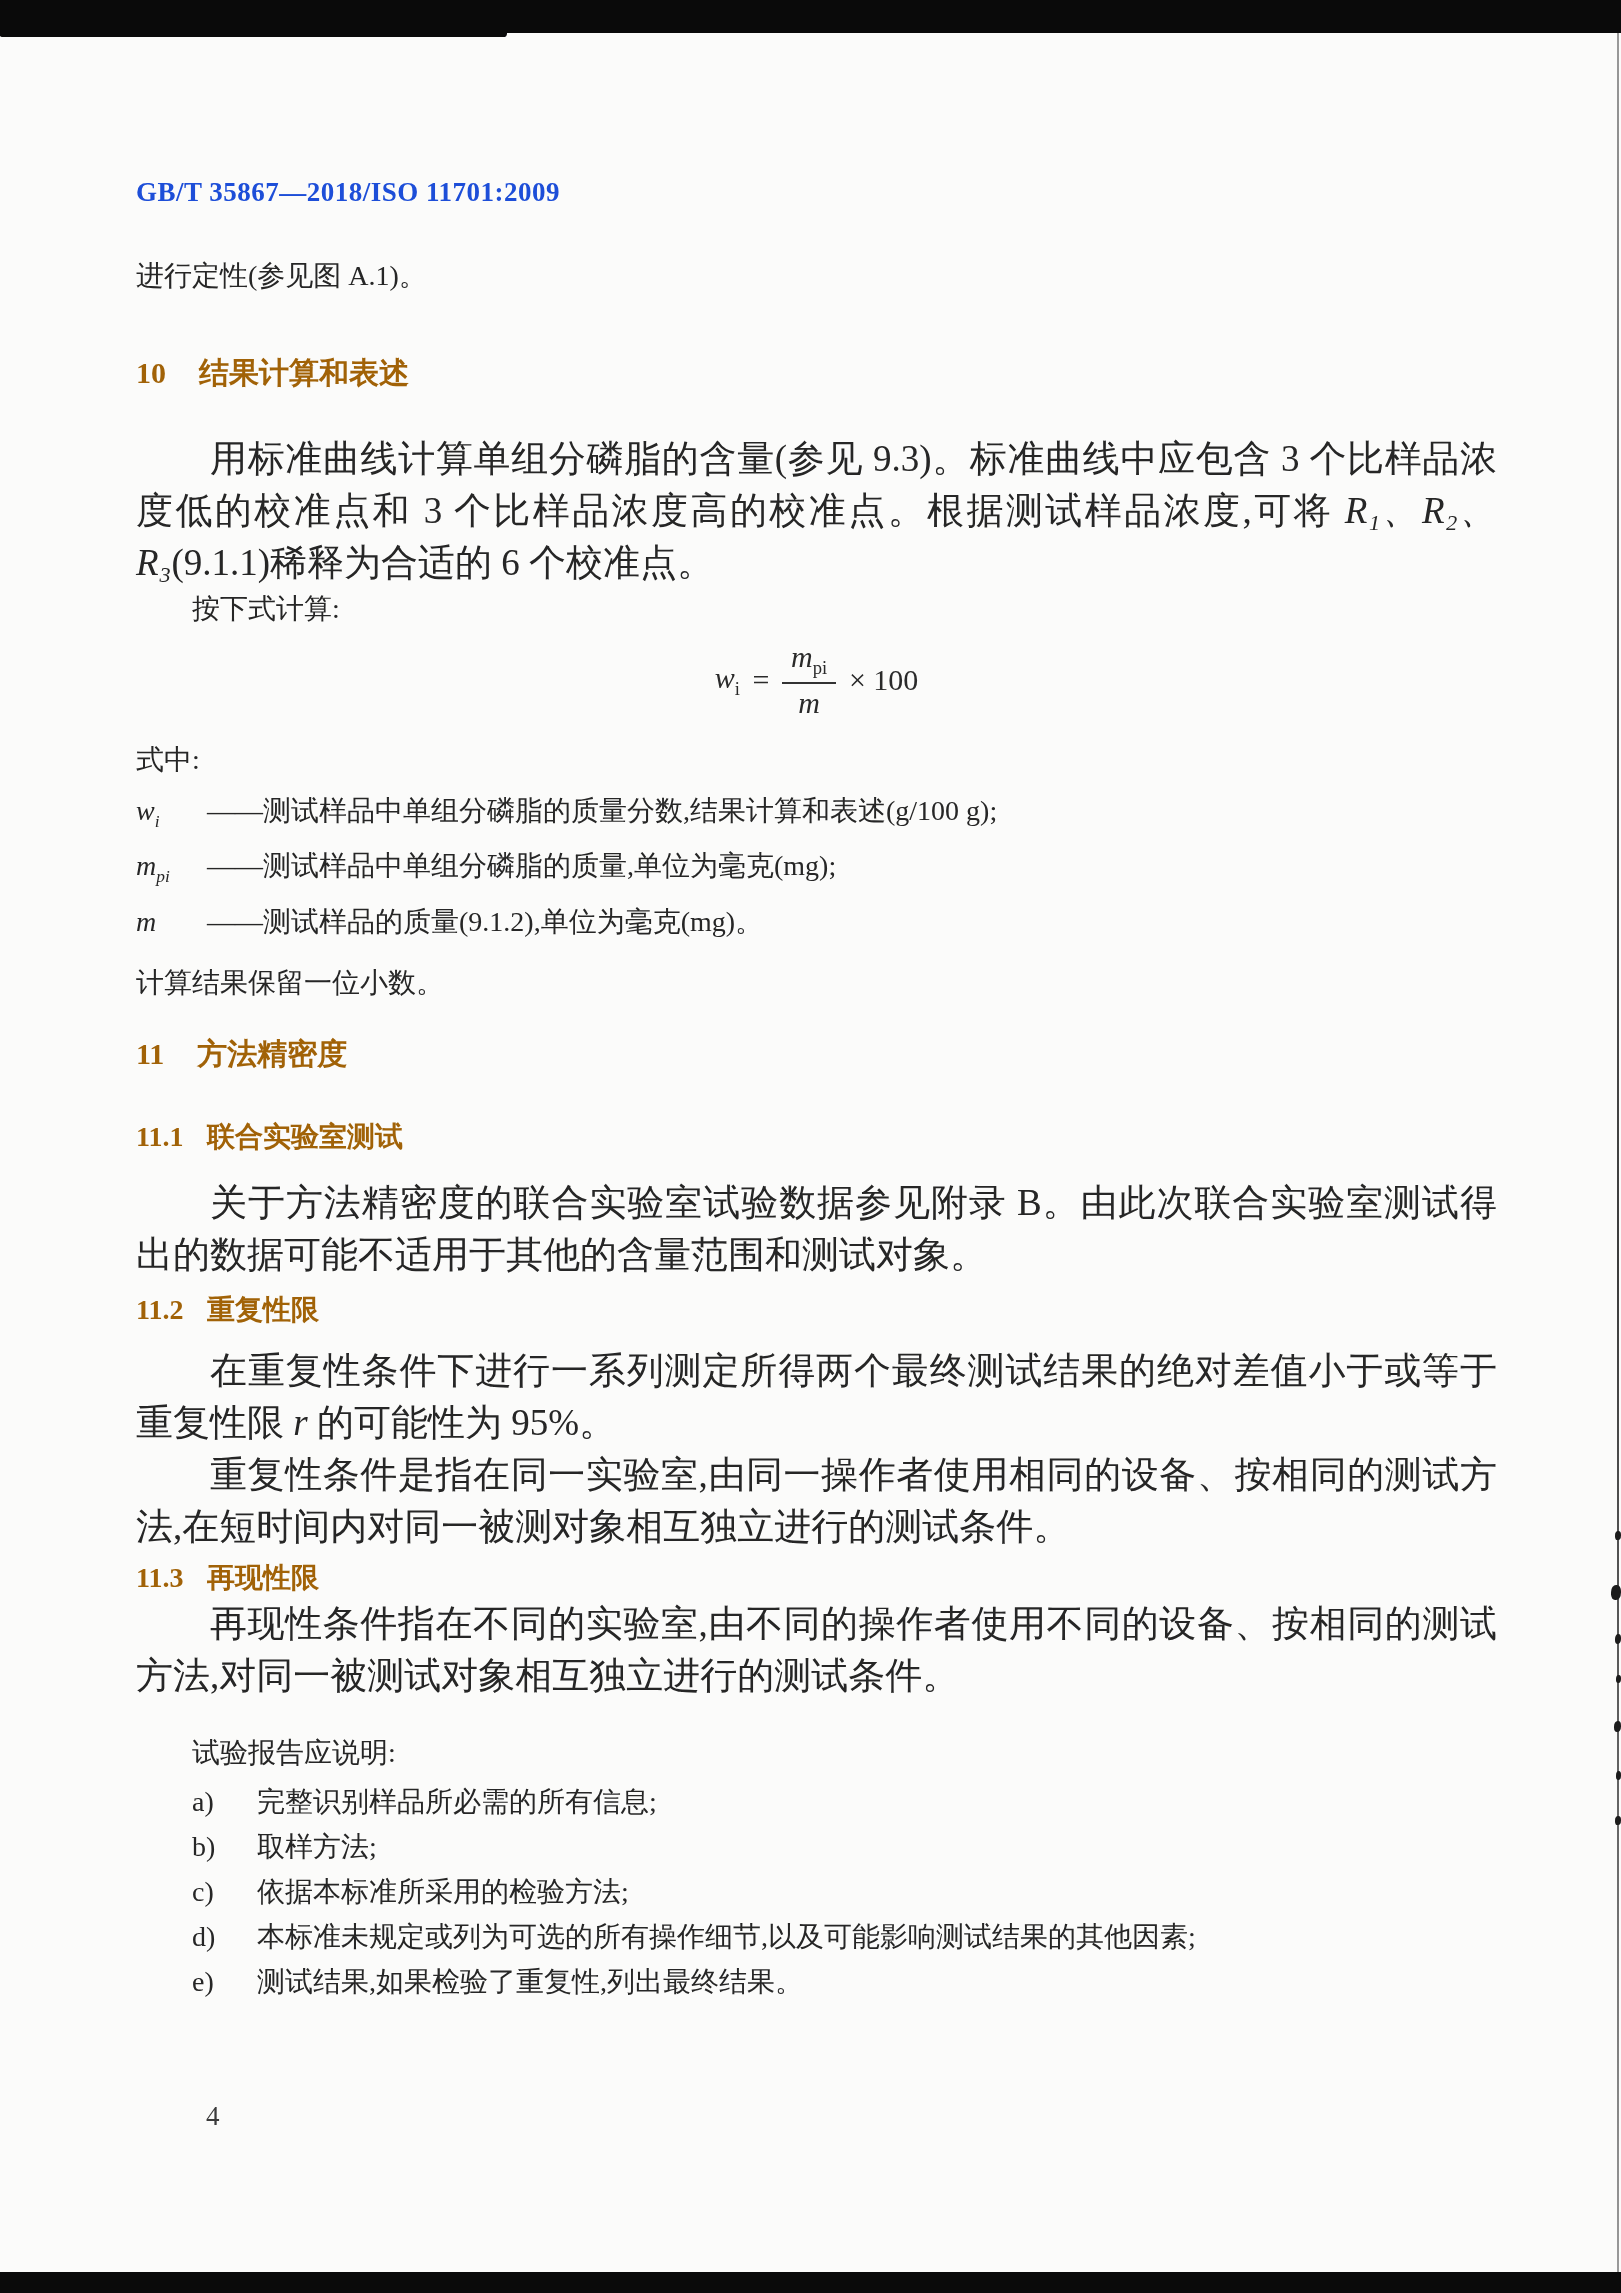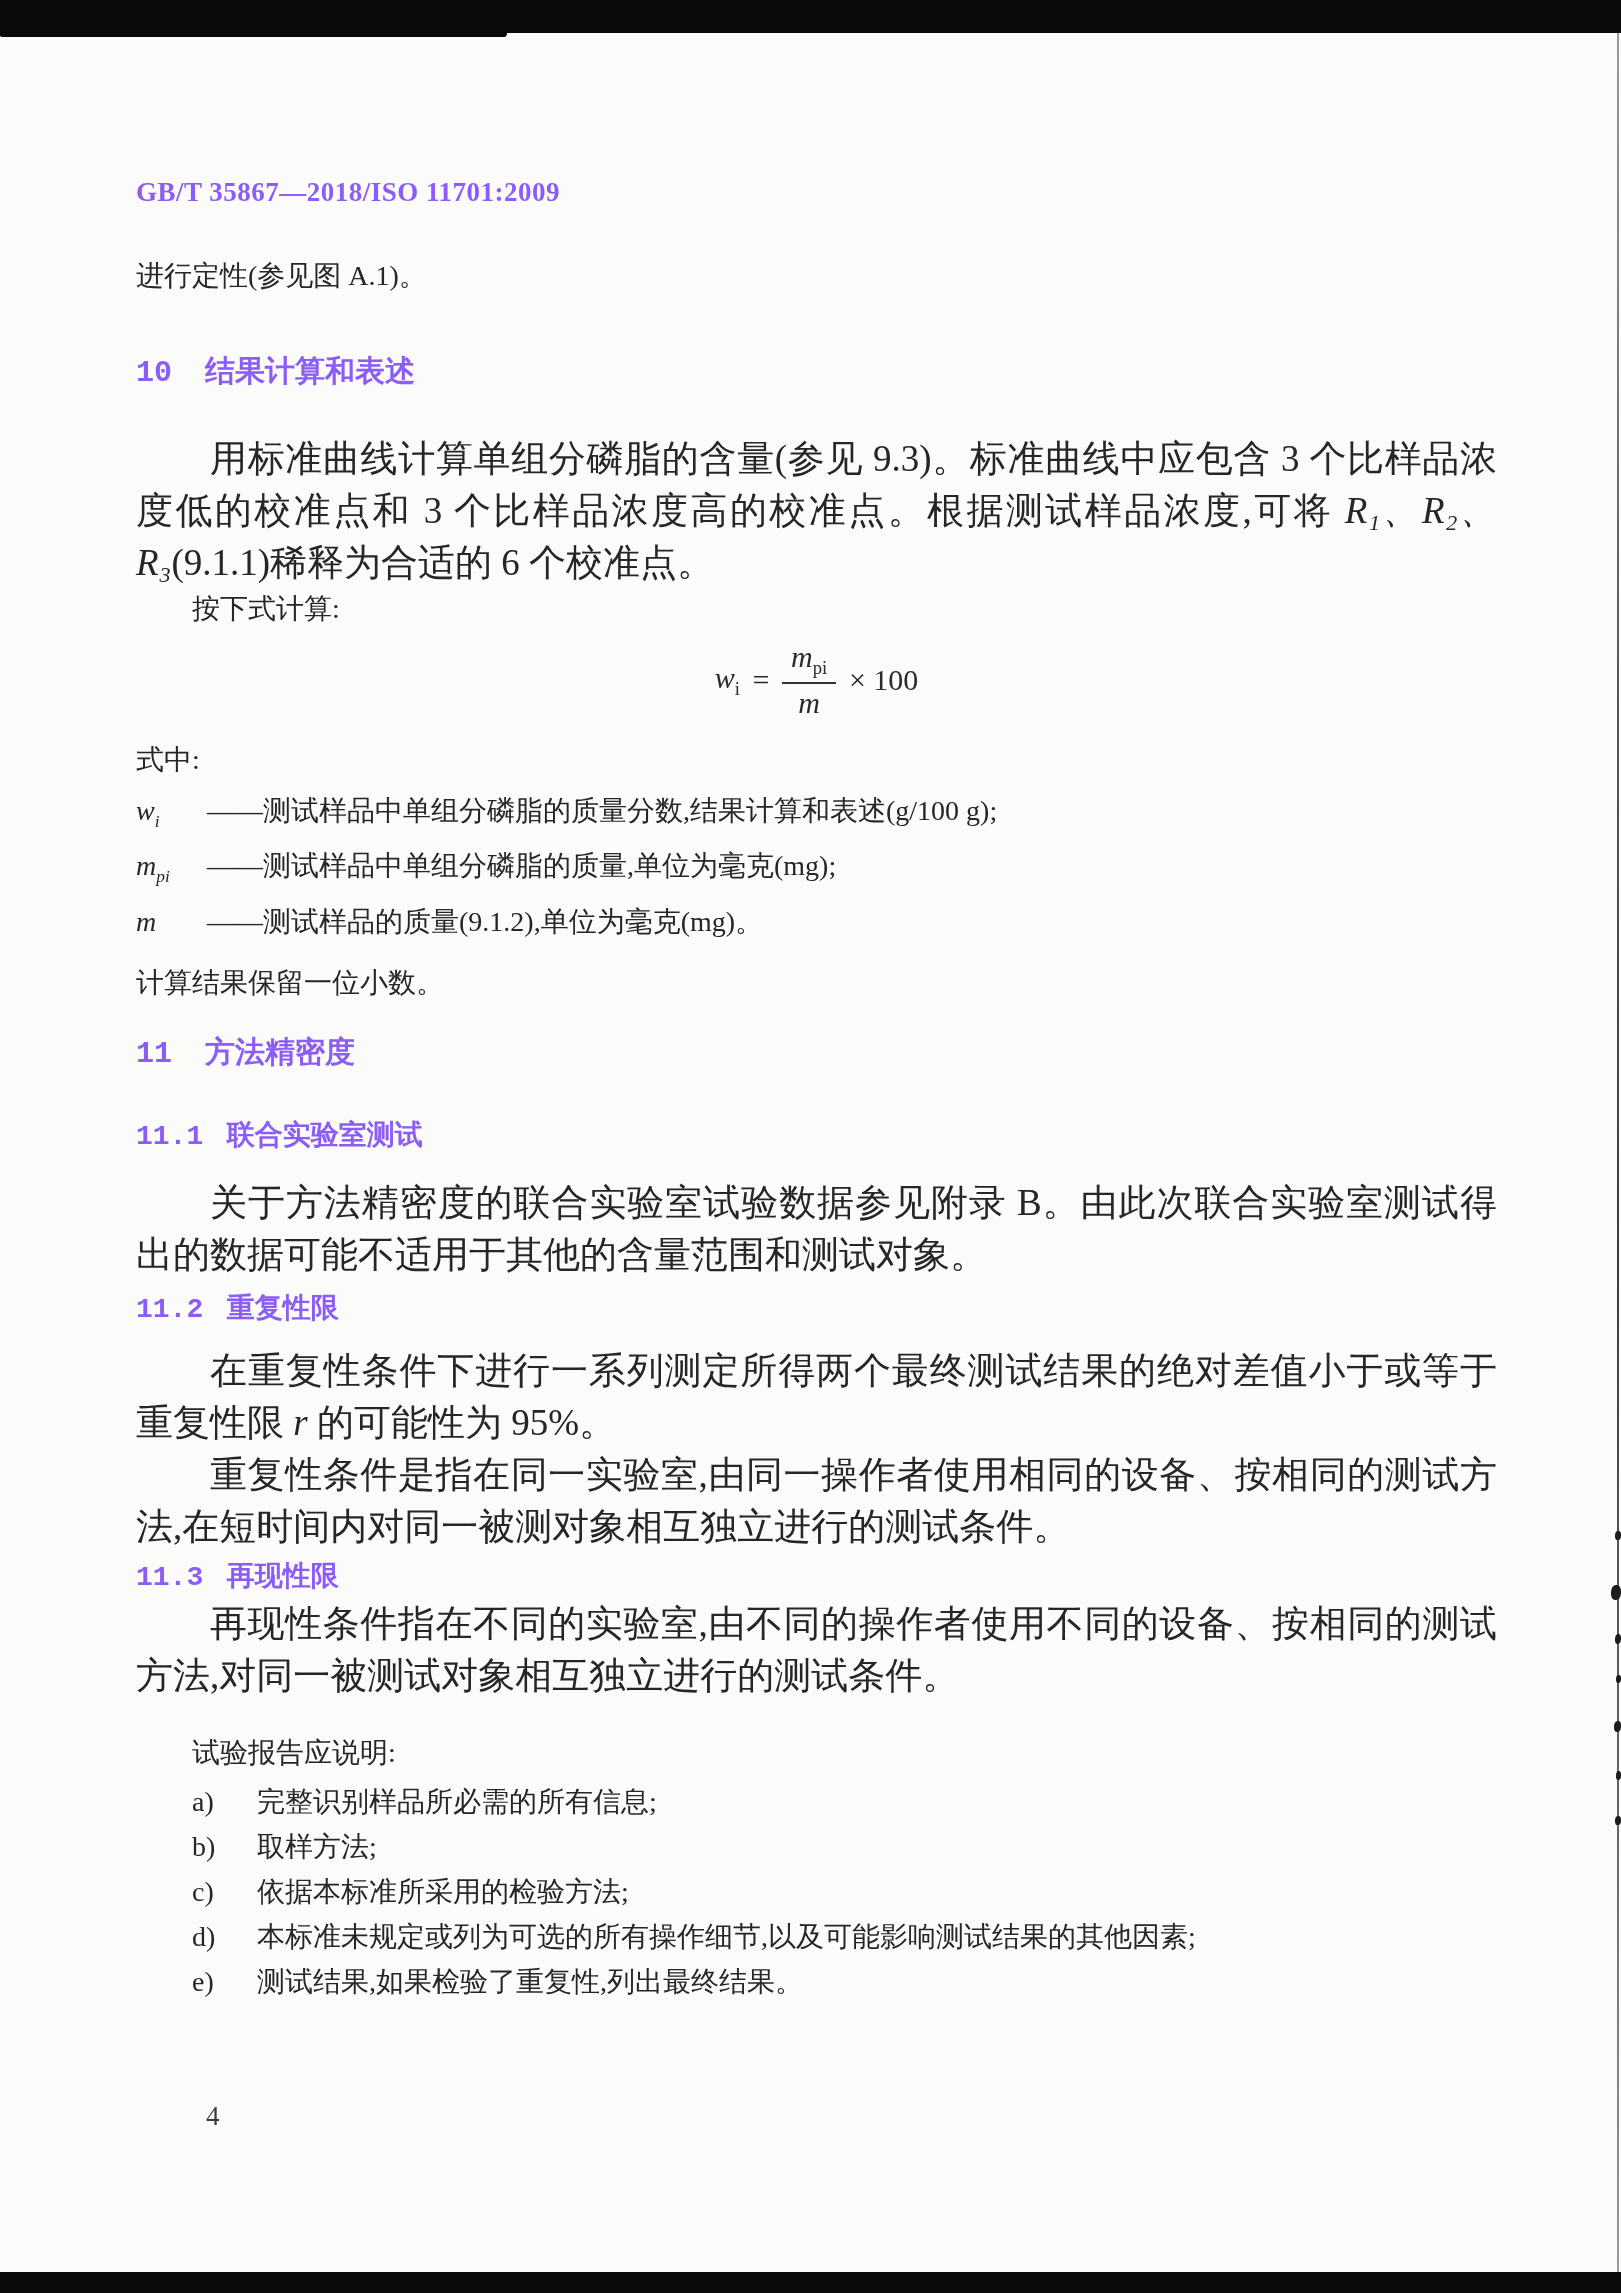--- a/index.html
+++ b/index.html
@@ -15,30 +15,30 @@
   
   .scan-top { position:absolute; top:0; left:0; width:100%; height:33px; background:#0a0a0a; }
   .scan-top-notch { position:absolute; top:31px; left:0; width:507px; height:6.3px; background:#0a0a0a; border-radius:0 0 3.6px 1.8px; }
   .scan-bottom { position:absolute; bottom:0; left:0; width:100%; height:21px; background:#0a0a0a; }
   .scan-line { position:absolute; top:33px; bottom:21px; right:2.7px; width:2.7px;
     background:linear-gradient(#9a9a9a, #555 30%, #3c3c3c 55%, #666 80%, #9a9a9a); }
   .scan-blob { position:absolute; right:0.9px; background:#1c1c1c; border-radius:50% 40% 50% 40%; }
 
   .content { position:absolute; left:136px; top:176px; width:1361px; }
 
-  .doc-header { font-weight:bold; font-size:27px; line-height:33px; color:#8b5cf6; letter-spacing:0.5px; }
+  .doc-header { font-weight:bold; font-size:27px; line-height:33px; color:#1d4ed8; letter-spacing:0.5px; }
 
   .single-line { font-size:28px; line-height:40px; }
   .body-p { font-size:37px; line-height:52px; text-align:justify; text-indent:2em; }
   .no-indent { text-indent:0; }
   .indent-1 { text-indent:2em; }
 
   .h1, .h2 {
-    font-family:Liberation Mono, monospace;
-    font-weight:bold; color:#8b5cf6; line-height:40px;
+    font-family:Liberation Serif, serif;
+    font-weight:bold; color:#a16207; line-height:40px;
   }
   .h1 { font-size:30px; }
   .h2 { font-size:28px; }
   .h-num { margin-right:33px; }
   .h2 .h-num { margin-right:23.5px; }
 
   .math-serif { font-family:"Liberation Serif","DejaVu Serif",serif; font-style:italic; }
   sub { font-size:0.62em; }
 
   .formula { text-align:center; font-size:30px; color:#2a2a2a; }

